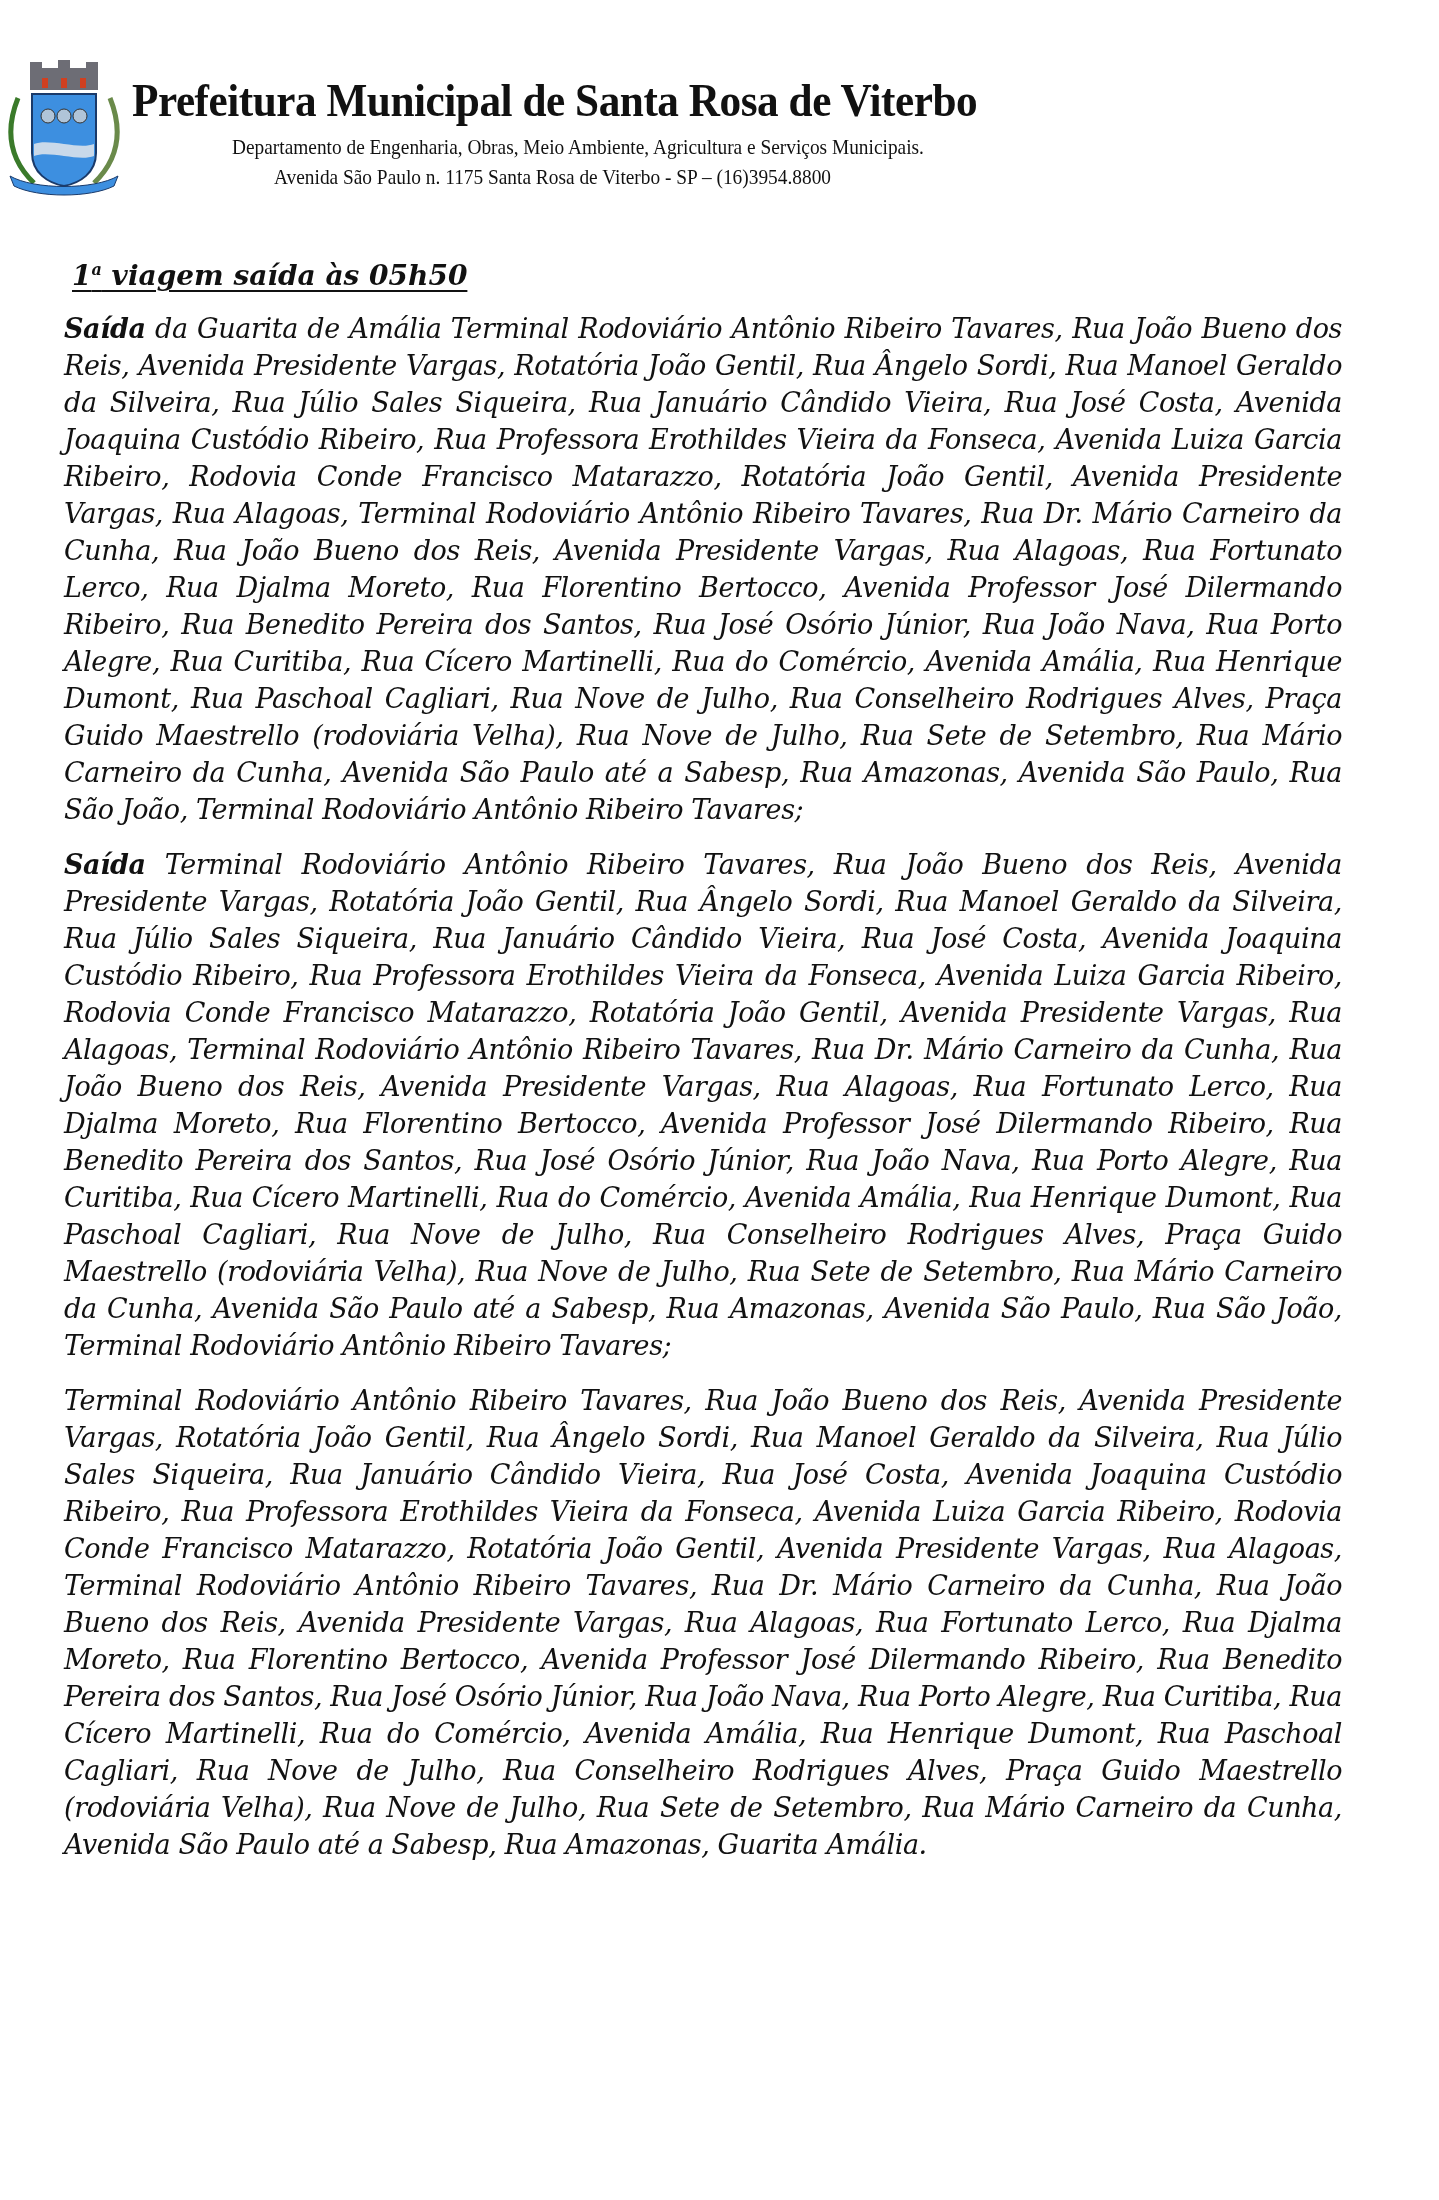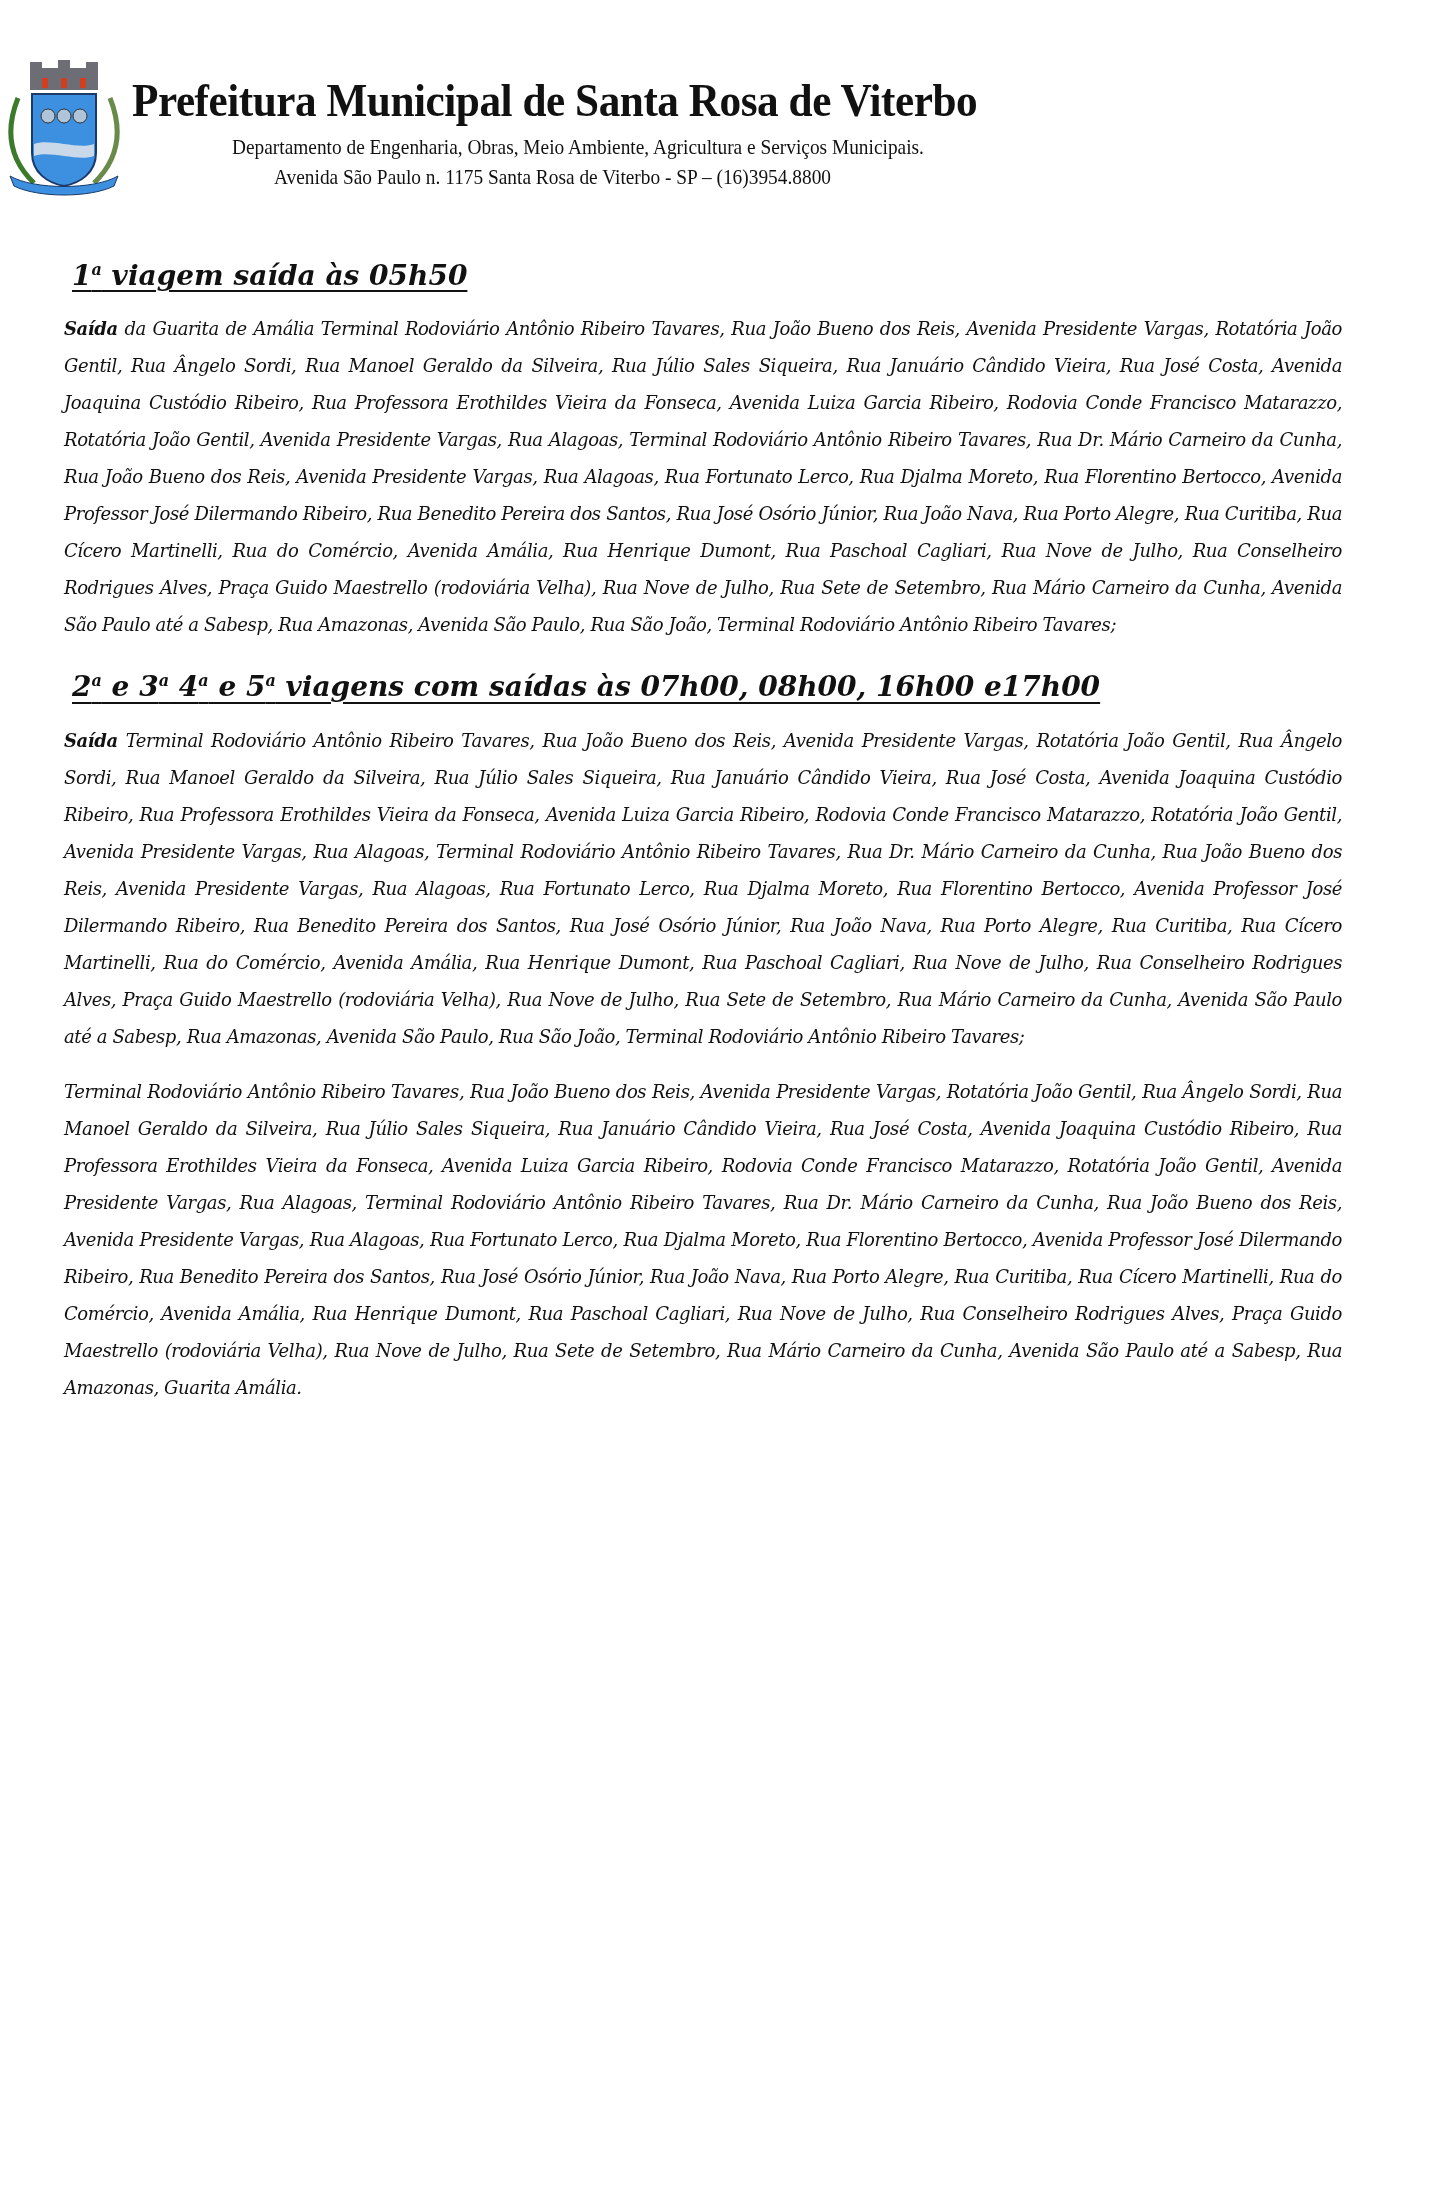--- a/index.html
+++ b/index.html
@@ -5,21 +5,21 @@
   html, body { margin: 0; padding: 0; background: #ffffff; }
   body { width: 1439px; height: 2200px; position: relative; overflow: hidden; color: #111; }
   .header { position: absolute; left: 0; top: 40px; width: 1439px; height: 160px; }
   .logo { position: absolute; left: 4px; top: 58px; width: 120px; height: 140px; }
   .title { position: absolute; left: 132px; top: 74px; font-family: "Liberation Serif", serif; font-weight: bold; font-size: 46px; letter-spacing: -0.5px; white-space: nowrap; transform: scaleX(0.94); transform-origin: left top; }
   .sub1 { position: absolute; left: 232px; top: 134px; font-family: "Liberation Serif", serif; font-size: 22px; white-space: nowrap; transform: scaleX(0.88); transform-origin: left top; }
   .sub2 { position: absolute; left: 274px; top: 164px; font-family: "Liberation Serif", serif; font-size: 22px; white-space: nowrap; transform: scaleX(0.88); transform-origin: left top; }
   .content { position: absolute; left: 64px; top: 250px; width: 1278px; }
   .section-title { font-family: "DejaVu Serif", serif; font-weight: bold; font-style: italic; font-size: 28px; text-decoration: underline; text-decoration-thickness: 2px; text-underline-offset: 5px; margin: 0 0 14px 8px; white-space: nowrap; line-height: 40px; }
   .section-title sup { font-size: 16px; }
-  .para { font-family: "DejaVu Serif", serif; font-style: italic; font-size: 18px; line-height: 37px; text-align: justify; margin: 0 0 18px 0; letter-spacing: -0.4px; }
+  .para { font-family: "DejaVu Serif", serif; font-style: italic; font-size: 27px; line-height: 37px; text-align: justify; margin: 0 0 18px 0; letter-spacing: -0.4px; }
   .para b { font-weight: bold; }
 </style>
 </head>
 <body>
 
 <div class="header"></div>
 
 <svg class="logo" viewBox="0 0 120 140">
 
   <path d="M14 40 C2 70 4 100 30 125" stroke="#3a7a2a" stroke-width="5" fill="none"></path>
@@ -44,17 +44,16 @@
 
 <div class="title">Prefeitura Municipal de Santa Rosa de Viterbo</div>
 <div class="sub1">Departamento de Engenharia, Obras, Meio Ambiente, Agricultura e Serviços Municipais.</div>
 <div class="sub2">Avenida São Paulo n. 1175 Santa Rosa de Viterbo - SP – (16)3954.8800</div>
 
 <div class="content">
 
   <div class="section-title"><span>1</span><sup>a</sup><span> viagem saída às 05h50</span></div>
   <p class="para"><b>Saída</b><span> da Guarita de Amália Terminal Rodoviário Antônio Ribeiro Tavares, Rua João Bueno dos Reis, Avenida Presidente Vargas, Rotatória João Gentil, Rua Ângelo Sordi, Rua Manoel Geraldo da Silveira, Rua Júlio Sales Siqueira, Rua Januário Cândido Vieira, Rua José Costa, Avenida Joaquina Custódio Ribeiro, Rua Professora Erothildes Vieira da Fonseca, Avenida Luiza Garcia Ribeiro, Rodovia Conde Francisco Matarazzo, Rotatória João Gentil, Avenida Presidente Vargas, Rua Alagoas, Terminal Rodoviário Antônio Ribeiro Tavares, Rua Dr. Mário Carneiro da Cunha, Rua João Bueno dos Reis, Avenida Presidente Vargas, Rua Alagoas, Rua Fortunato Lerco, Rua Djalma Moreto, Rua Florentino Bertocco, Avenida Professor José Dilermando Ribeiro, Rua Benedito Pereira dos Santos, Rua José Osório Júnior, Rua João Nava, Rua Porto Alegre, Rua Curitiba, Rua Cícero Martinelli, Rua do Comércio, Avenida Amália, Rua Henrique Dumont, Rua Paschoal Cagliari, Rua Nove de Julho, Rua Conselheiro Rodrigues Alves, Praça Guido Maestrello (rodoviária Velha), Rua Nove de Julho, Rua Sete de Setembro, Rua Mário Carneiro da Cunha, Avenida São Paulo até a Sabesp, Rua Amazonas, Avenida São Paulo, Rua São João, Terminal Rodoviário Antônio Ribeiro Tavares;</span></p>
 
-  <div class="section-title"><span>2</span><sup>a</sup><span> e 3</span><sup>a</sup><span> 4</span><sup>a</sup><span> e 5</span><sup>a</sup><span> viagens com saídas às 07h00, 08h00, 16h00 e17h00</span></div>
   <p class="para"><b>Saída</b><span> Terminal Rodoviário Antônio Ribeiro Tavares, Rua João Bueno dos Reis, Avenida Presidente Vargas, Rotatória João Gentil, Rua Ângelo Sordi, Rua Manoel Geraldo da Silveira, Rua Júlio Sales Siqueira, Rua Januário Cândido Vieira, Rua José Costa, Avenida Joaquina Custódio Ribeiro, Rua Professora Erothildes Vieira da Fonseca, Avenida Luiza Garcia Ribeiro, Rodovia Conde Francisco Matarazzo, Rotatória João Gentil, Avenida Presidente Vargas, Rua Alagoas, Terminal Rodoviário Antônio Ribeiro Tavares, Rua Dr. Mário Carneiro da Cunha, Rua João Bueno dos Reis, Avenida Presidente Vargas, Rua Alagoas, Rua Fortunato Lerco, Rua Djalma Moreto, Rua Florentino Bertocco, Avenida Professor José Dilermando Ribeiro, Rua Benedito Pereira dos Santos, Rua José Osório Júnior, Rua João Nava, Rua Porto Alegre, Rua Curitiba, Rua Cícero Martinelli, Rua do Comércio, Avenida Amália, Rua Henrique Dumont, Rua Paschoal Cagliari, Rua Nove de Julho, Rua Conselheiro Rodrigues Alves, Praça Guido Maestrello (rodoviária Velha), Rua Nove de Julho, Rua Sete de Setembro, Rua Mário Carneiro da Cunha, Avenida São Paulo até a Sabesp, Rua Amazonas, Avenida São Paulo, Rua São João, Terminal Rodoviário Antônio Ribeiro Tavares;</span></p>
 
   <p class="para"><span>Terminal Rodoviário Antônio Ribeiro Tavares, Rua João Bueno dos Reis, Avenida Presidente Vargas, Rotatória João Gentil, Rua Ângelo Sordi, Rua Manoel Geraldo da Silveira, Rua Júlio Sales Siqueira, Rua Januário Cândido Vieira, Rua José Costa, Avenida Joaquina Custódio Ribeiro, Rua Professora Erothildes Vieira da Fonseca, Avenida Luiza Garcia Ribeiro, Rodovia Conde Francisco Matarazzo, Rotatória João Gentil, Avenida Presidente Vargas, Rua Alagoas, Terminal Rodoviário Antônio Ribeiro Tavares, Rua Dr. Mário Carneiro da Cunha, Rua João Bueno dos Reis, Avenida Presidente Vargas, Rua Alagoas, Rua Fortunato Lerco, Rua Djalma Moreto, Rua Florentino Bertocco, Avenida Professor José Dilermando Ribeiro, Rua Benedito Pereira dos Santos, Rua José Osório Júnior, Rua João Nava, Rua Porto Alegre, Rua Curitiba, Rua Cícero Martinelli, Rua do Comércio, Avenida Amália, Rua Henrique Dumont, Rua Paschoal Cagliari, Rua Nove de Julho, Rua Conselheiro Rodrigues Alves, Praça Guido Maestrello (rodoviária Velha), Rua Nove de Julho, Rua Sete de Setembro, Rua Mário Carneiro da Cunha, Avenida São Paulo até a Sabesp, Rua Amazonas, Guarita Amália.</span></p>
 </div>
 
 </body></html>

